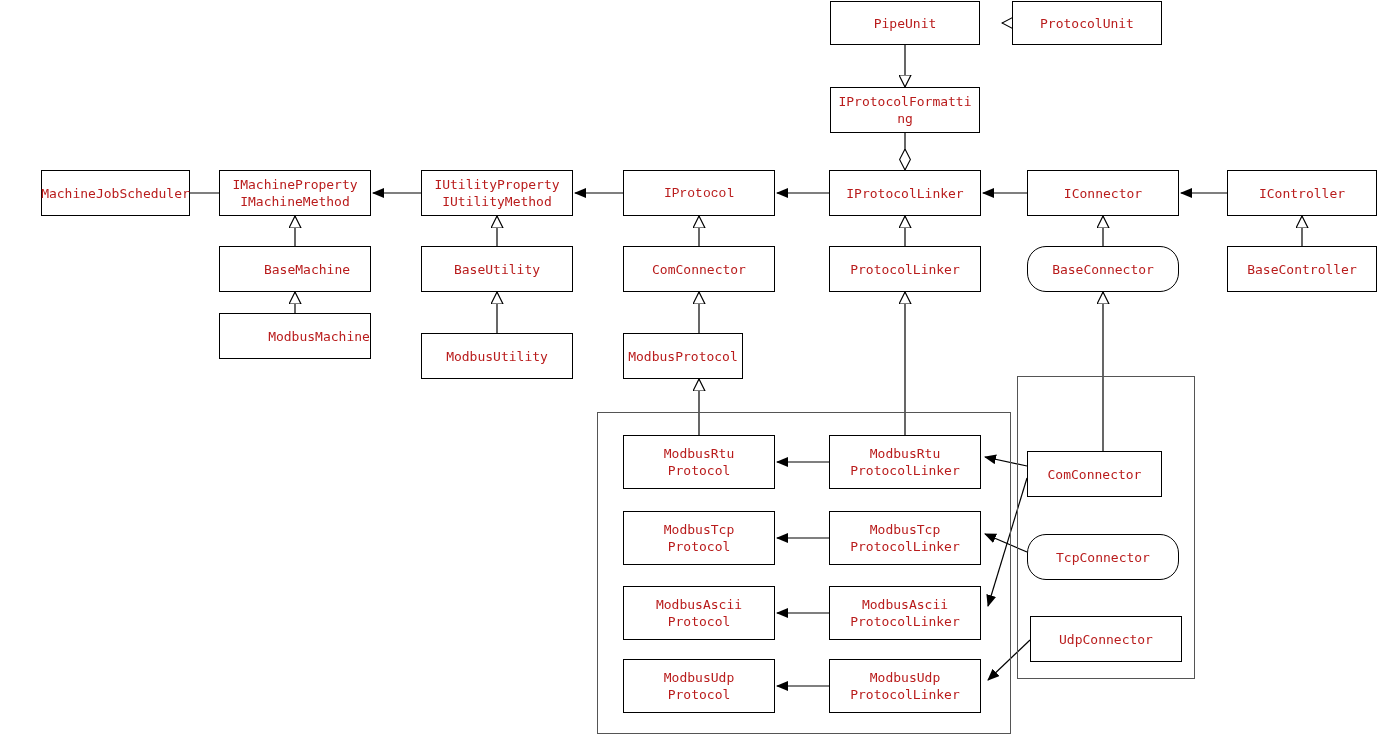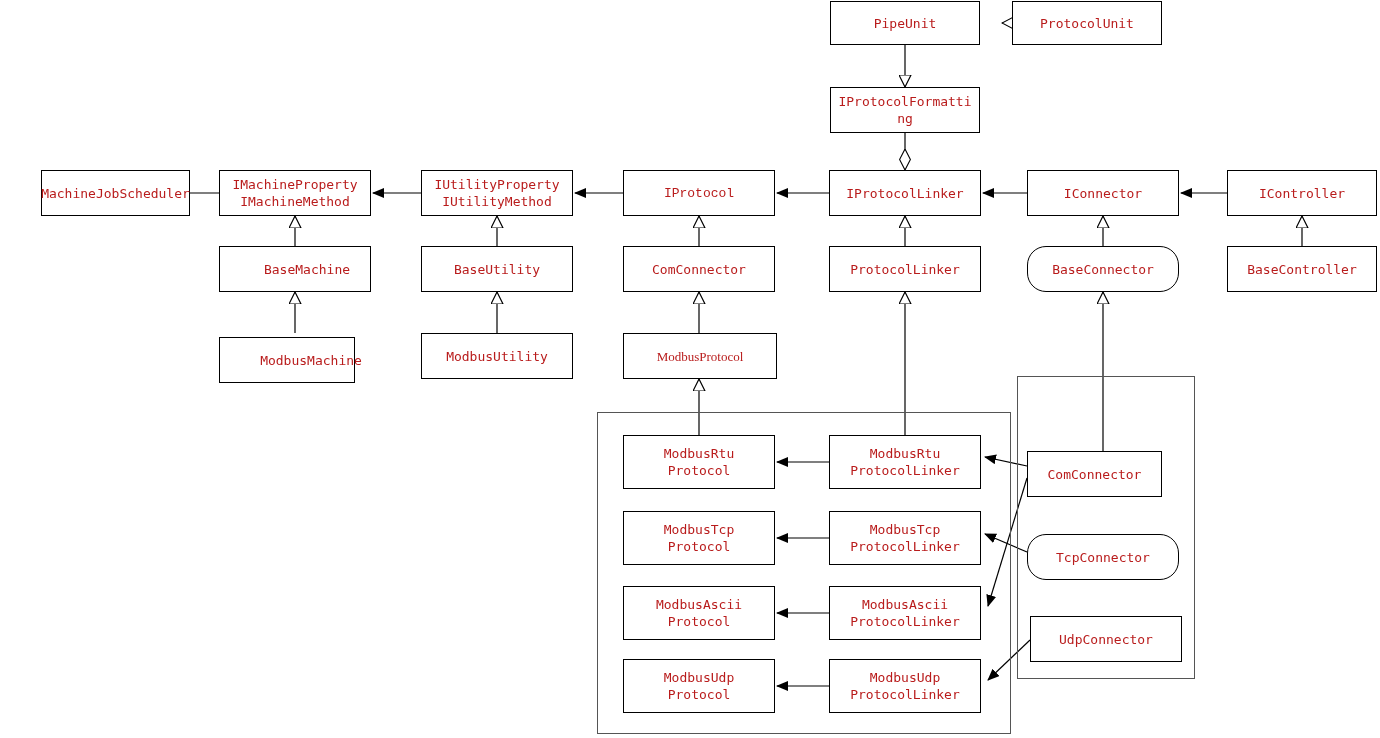--- a/index.html
+++ b/index.html
@@ -184,23 +184,23 @@
   <div class="node" style="left: 623px; top: 170px; width: 152px; height: 46px; font-family: Liberation Mono, monospace;">IProtocol</div>
   <div class="node" style="left: 829px; top: 170px; width: 152px; height: 46px;">IProtocolLinker</div>
   <div class="node" style="left: 1027px; top: 170px; width: 152px; height: 46px;">IConnector</div>
   <div class="node" style="left: 1227px; top: 170px; width: 150px; height: 46px;">IController</div>
   <div class="node" style="left: 219px; top: 246px; width: 152px; height: 46px; padding-left: 24px;">BaseMachine</div>
   <div class="node" style="left: 421px; top: 246px; width: 152px; height: 46px;">BaseUtility</div>
   <div class="node" style="left: 623px; top: 246px; width: 152px; height: 46px;">ComConnector</div>
   <div class="node" style="left: 829px; top: 246px; width: 152px; height: 46px;">ProtocolLinker</div>
   <div class="node" style="left: 1027px; top: 246px; width: 152px; height: 46px; border-radius: 19px;">BaseConnector</div>
   <div class="node" style="left: 1227px; top: 246px; width: 150px; height: 46px;">BaseController</div>
-  <div class="node" style="left: 219px; top: 337px; width: 136px; height: 46px; padding-left: 48px;">ModbusMachine</div>
+  <div class="node" style="left: 219px; top: 313px; width: 152px; height: 46px; padding-left: 48px;">ModbusMachine</div>
   <div class="node" style="left: 421px; top: 333px; width: 152px; height: 46px;">ModbusUtility</div>
-  <div class="node" style="left: 623px; top: 333px; width: 154px; height: 46px; font-family: Liberation Serif, serif;">ModbusProtocol</div>
+  <div class="node" style="left: 623px; top: 333px; width: 120px; height: 46px;">ModbusProtocol</div>
   <div class="node" style="left: 623px; top: 435px; width: 152px; height: 54px;">ModbusRtu
 Protocol</div>
   <div class="node" style="left: 829px; top: 435px; width: 152px; height: 54px;">ModbusRtu
 ProtocolLinker</div>
   <div class="node" style="left: 623px; top: 511px; width: 152px; height: 54px;">ModbusTcp
 Protocol</div>
   <div class="node" style="left: 829px; top: 511px; width: 152px; height: 54px;">ModbusTcp
 ProtocolLinker</div>
   <div class="node" style="left: 623px; top: 586px; width: 152px; height: 54px;">ModbusAscii
 Protocol</div>

